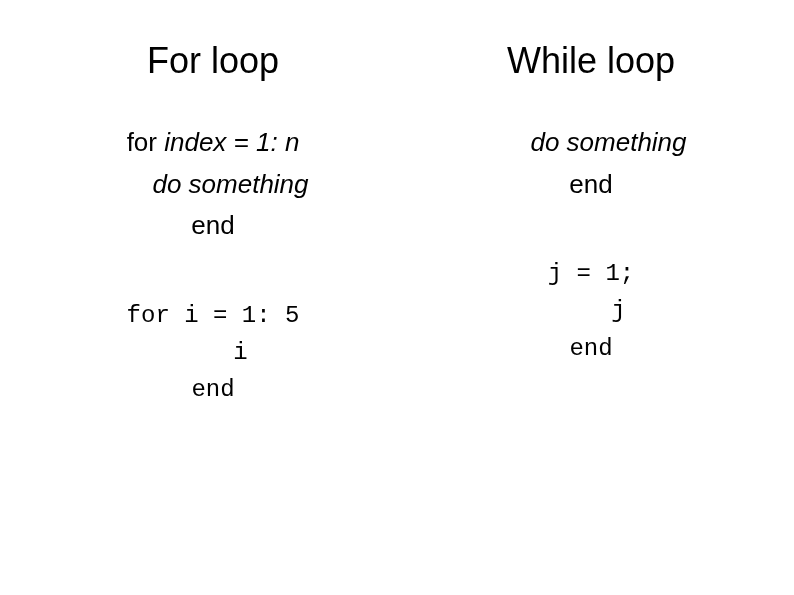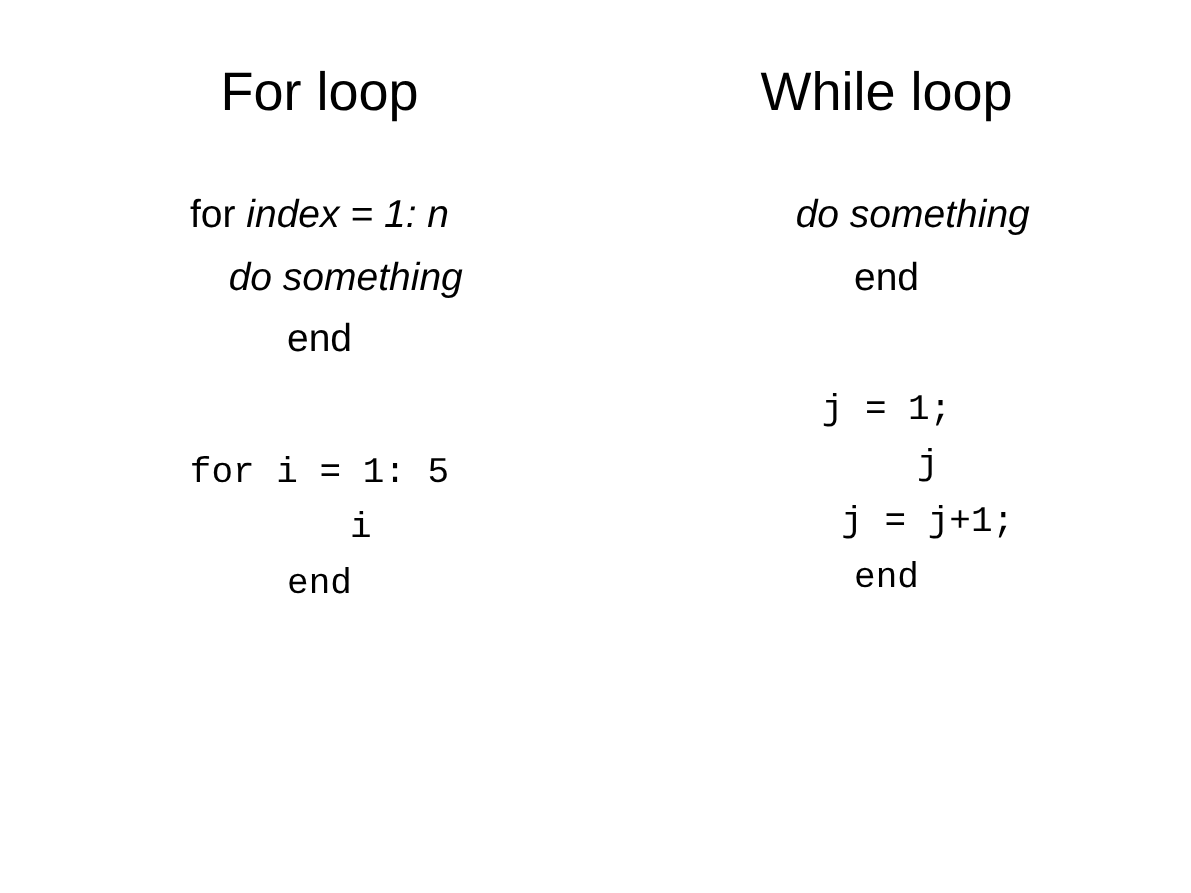--- a/index.html
+++ b/index.html
@@ -69,18 +69,17 @@
     <div class="heading">While loop</div>
 
     <div class="syntax">
       <div class="indent it">do something</div>
       <div class="kw">end</div>
     </div>
 
     <div class="code">
       <div>j = 1;</div>
       <div class="code-indent">j</div>
-      <div class="code-indent">j = j+1;</div>
       <div>end</div>
     </div>
   </div>
 
 </div>
 
 </body></html>

